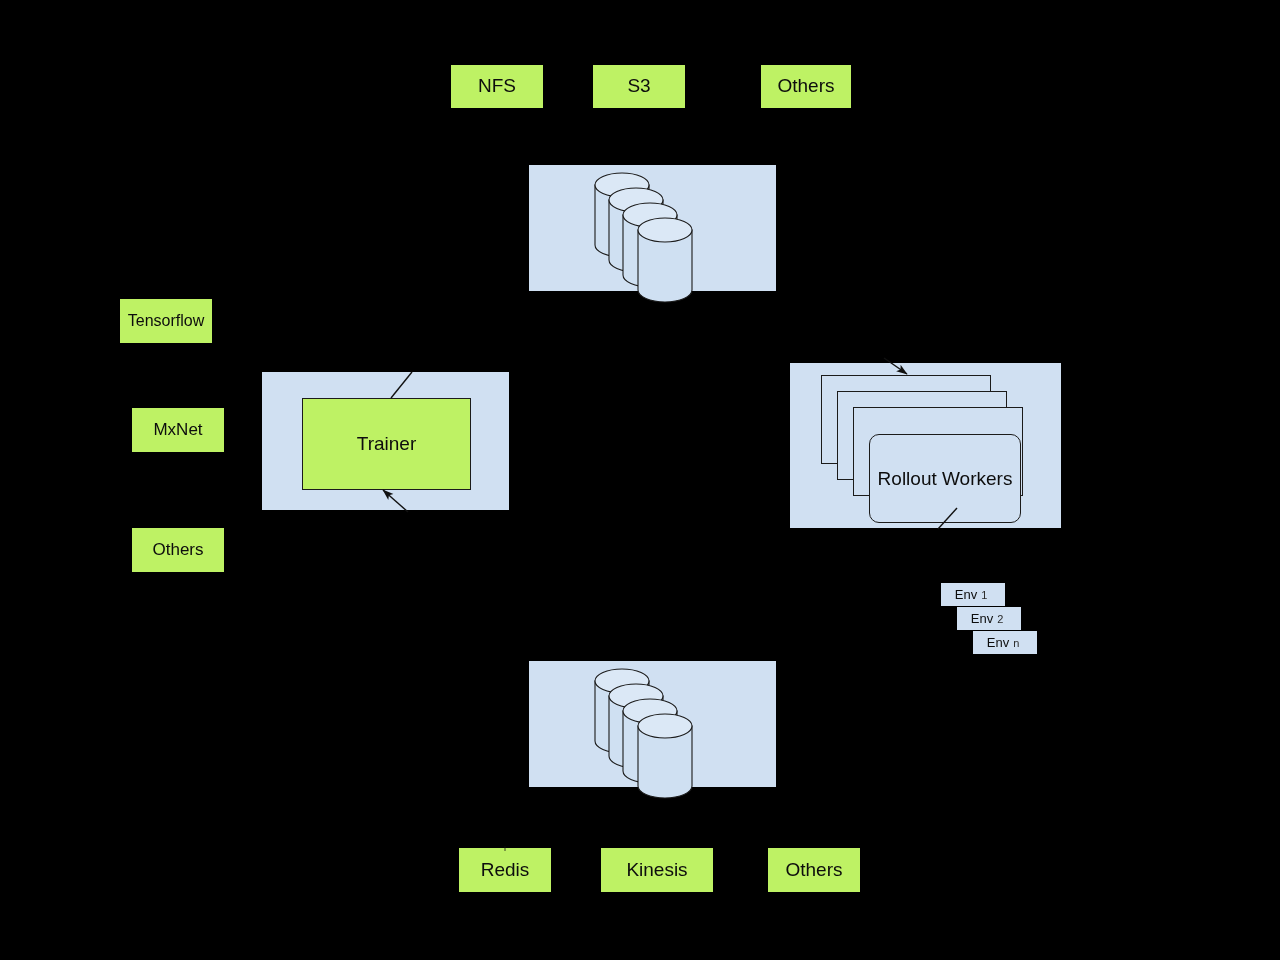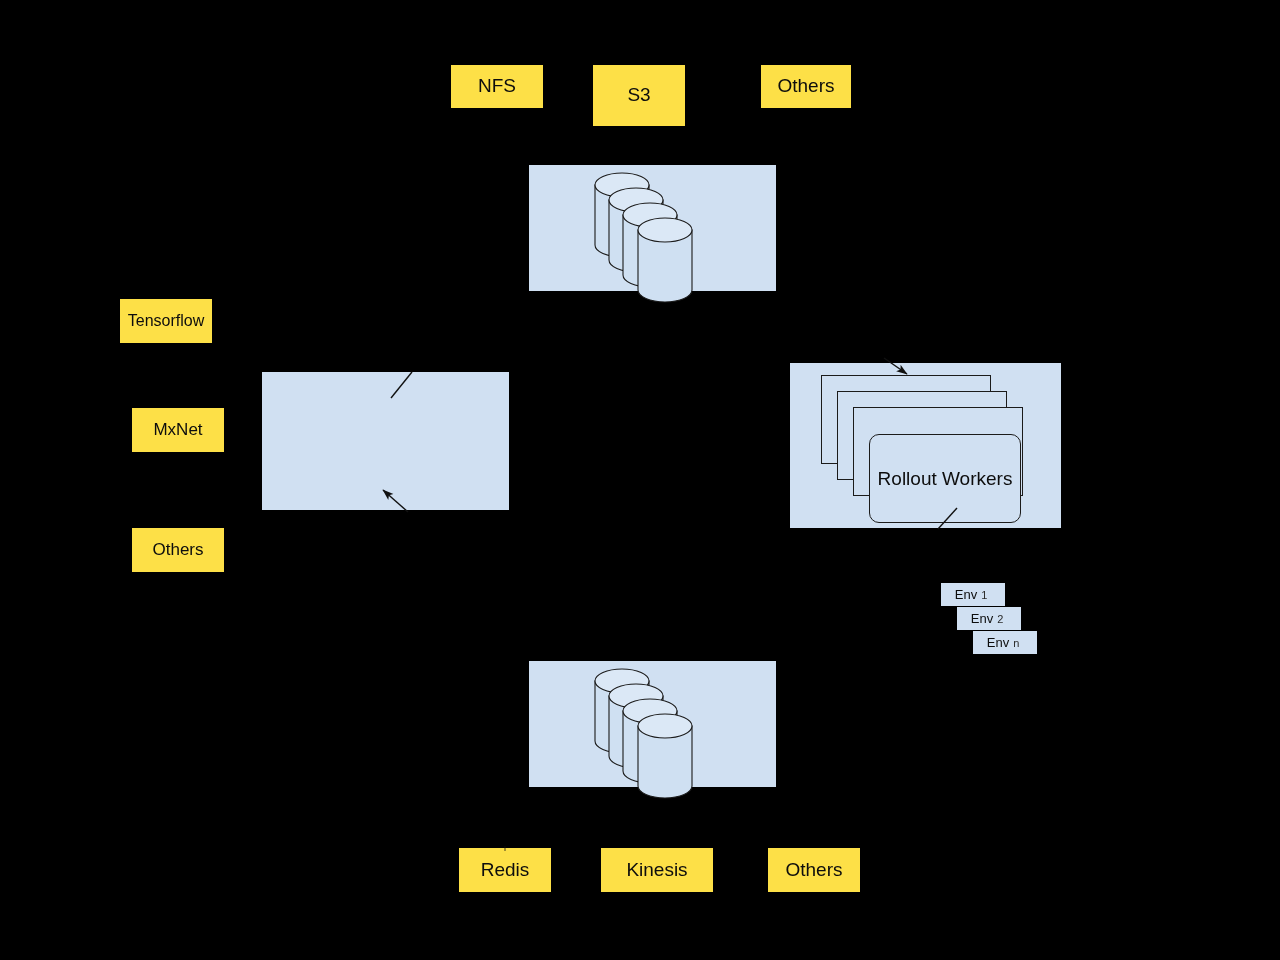--- a/index.html
+++ b/index.html
@@ -14,21 +14,21 @@
   #canvas {
     position: relative;
     width: 1280px;
     height: 960px;
     background: #000000;
     overflow: hidden;
   }
   .node {
     position: absolute;
     box-sizing: border-box;
-    background: #fde047;
+    background: #bef264;
     border: 1px solid #1b1b1b;
     display: flex;
     align-items: center;
     justify-content: center;
     color: #0d0d0d;
     line-height: 1.1;
     text-align: center;
     white-space: nowrap;
   }
   
@@ -87,40 +87,43 @@
   .conn     { stroke: #111111; stroke-width: 1.4; fill: none; }
 </style>
 </head>
 <body>
 
 <div id="canvas">
 
   <div class="node plain lbl-lg" style="left:451px; top:65px; width:92px; height:43px;">
     <span>NFS</span>
   </div>
-  <div class="node plain lbl-lg" style="left:593px; top:65px; width:92px; height:61px;">
+  <div class="node plain lbl-lg" style="left:593px; top:65px; width:92px; height:43px;">
     <span>S3</span>
   </div>
   <div class="node plain lbl-lg" style="left:761px; top:65px; width:90px; height:43px;">
     <span>Others</span>
   </div>
 
   <div class="panel" style="left:529px; top:165px; width:247px; height:126px;"></div>
 
   <div class="node plain lbl-sm" style="left:120px; top:299px; width:92px; height:44px;">
     <span>Tensorflow</span>
   </div>
   <div class="node plain lbl-md" style="left:120px; top:408px; width:92px; height:44px;">
     <span>MxNet</span>
   </div>
   <div class="node plain lbl-md" style="left:120px; top:528px; width:92px; height:44px;">
     <span>Others</span>
   </div>
 
   <div class="panel" style="left:262px; top:372px; width:247px; height:138px;"></div>
+  <div class="node lbl-lg" style="left:302px; top:398px; width:169px; height:92px;">
+    <span>Trainer</span>
+  </div>
 
   <div class="panel" style="left:790px; top:363px; width:271px; height:165px;"></div>
   <div class="stack-rect" style="left:821px; top:375px; width:170px; height:89px;"></div>
   <div class="stack-rect" style="left:837px; top:391px; width:170px; height:89px;"></div>
   <div class="stack-rect" style="left:853px; top:407px; width:170px; height:89px;"></div>
   <div class="stack-rect" style="left:869px; top:434px; width:152px; height:89px;border-radius:10px;">
     <span>Rollout Workers</span>
   </div>
 
   <div class="env-box" style="left:941px; top:583px; width:64px; height:23px;">

